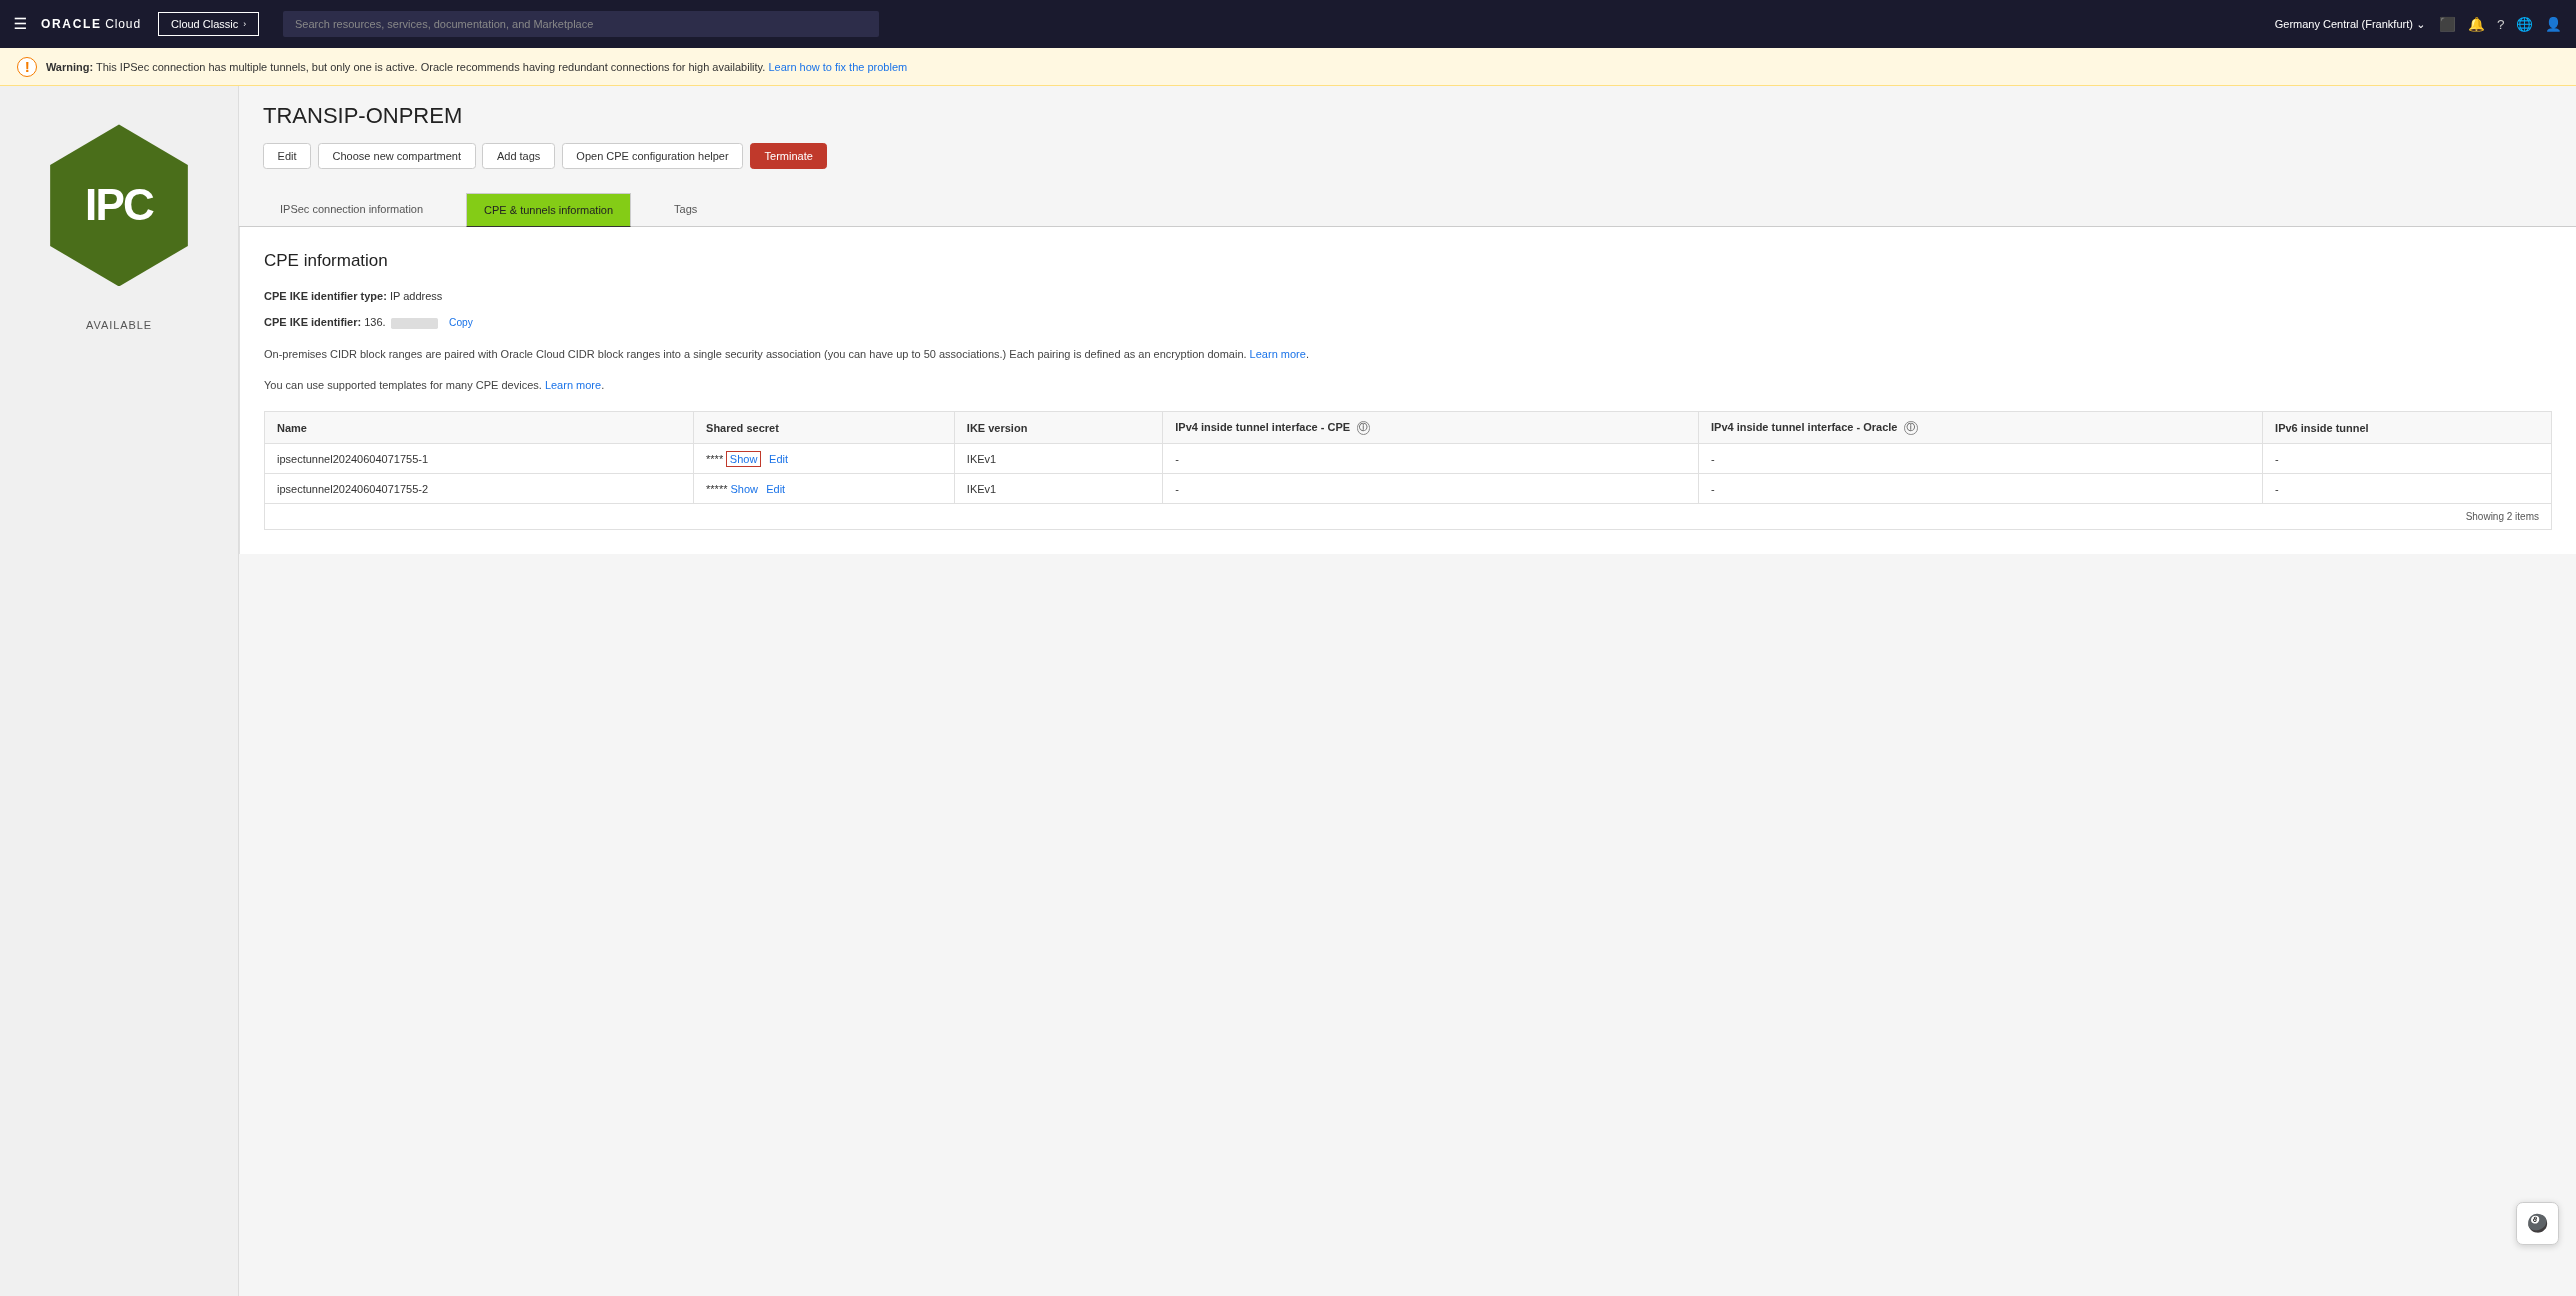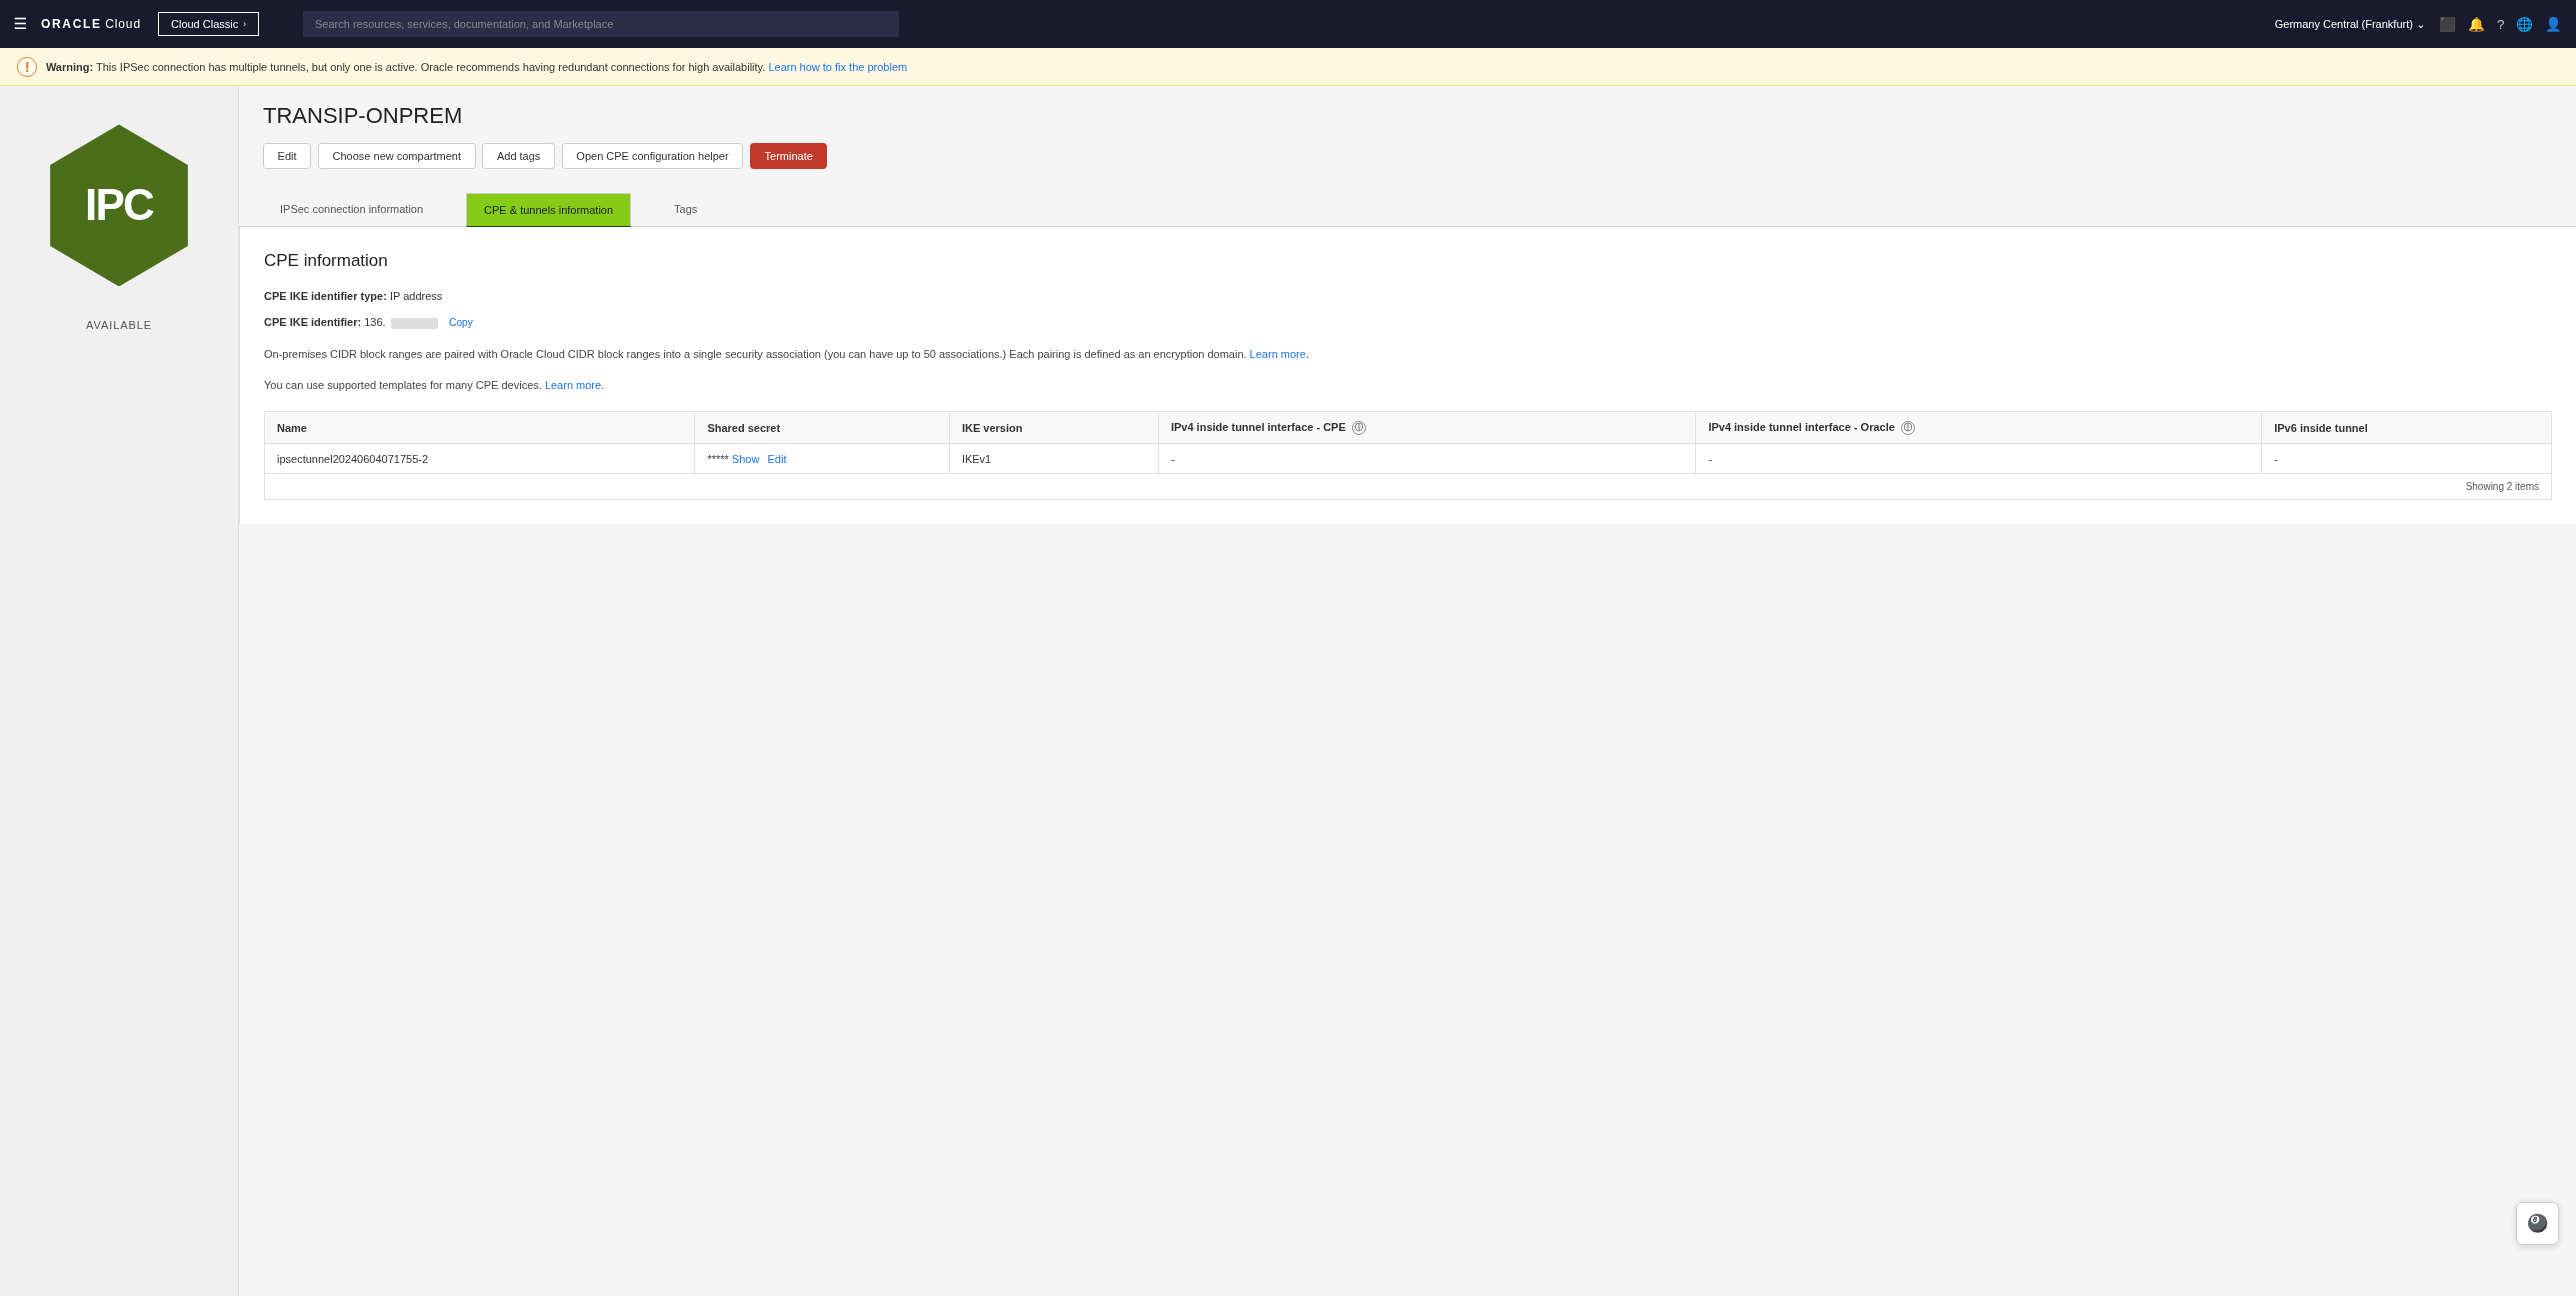--- a/index.html
+++ b/index.html
@@ -7,21 +7,21 @@
 
     
     .header { background: #1a1a2e; display: flex; align-items: center; height: 48px; padding: 0 13.6px; gap: 10.2px; position: relative; z-index: 100; }
     .header-hamburger { color: #fff; font-size: 15.3px; cursor: pointer; margin-right: 3.4px; }
     .oracle-logo { display: flex; align-items: center; gap: 3.4px; color: #fff; font-size: 13.6px; font-weight: 300; letter-spacing: 0.9px; }
     .oracle-logo .oracle-text { color: #fff; font-size: 12px; font-weight: 600; letter-spacing: 1.7px; }
     .oracle-logo .cloud-text { color: #fff; font-size: 12px; font-weight: 300; }
     .cloud-classic-btn { background: transparent; border: 0.9px solid #fff; color: #fff; padding: 5.1px 12px; border-radius: 0; cursor: pointer; font-size: 11px; display: flex; align-items: center; gap: 5.1px; margin-left: 6.8px; }
     .cloud-classic-btn .chevron { font-size: 8.5px; }
     .search-bar { flex: 1; max-width: 596px; margin: 0 13.6px; }
-    .search-bar input { width: 100%; padding: 6.8px 12px; border-radius: 2px; border: none; background: #2d2d4a; color: #ccc; font-size: 11px; outline: none; margin-left: 20px; }
+    .search-bar input { width: 100%; padding: 6.8px 12px; border-radius: 2px; border: none; background: #2d2d4a; color: #ccc; font-size: 11px; outline: none; }
     .search-bar input::placeholder { color: #888; }
     .header-right { display: flex; align-items: center; gap: 13.6px; margin-left: auto; color: #fff; justify-content: space-between; }
     .region-selector { display: flex; align-items: center; gap: 3.4px; cursor: pointer; font-size: 11px; color: #fff; }
     .header-icons { display: flex; align-items: center; gap: 12px; }
     .header-icon { color: #ccc; font-size: 13.6px; cursor: pointer; }
 
     
     .warning-banner { background: #fff8e1; border-bottom: 0.9px solid #ffe082; padding: 8.5px 17px; display: flex; align-items: center; gap: 8.5px; font-size: 11px; }
     .warning-icon { color: #f57c00; font-size: 15.3px; background: #fff; border: 1.7px solid #f57c00; border-radius: 50%; width: 20.4px; height: 20.4px; display: flex; align-items: center; justify-content: center; font-weight: bold; flex-shrink: 0; }
     .warning-text { color: #333; }
@@ -192,20 +192,32 @@
             </th>
             <th>
               <span>IPv4 inside tunnel interface - Oracle</span>
               <span class="info-icon">ⓘ</span>
             </th>
             <th>IPv6 inside tunnel</th>
           </tr>
         </thead>
         <tbody>
 
+          <tr>
+            <td>ipsectunnel20240604071755-1</td>
+            <td>
+              <span>**** </span>
+              <a class="show-link-highlighted" href="#">Show</a>
+              <a class="edit-link" href="#">Edit</a>
+            </td>
+            <td>IKEv1</td>
+            <td>-</td>
+            <td>-</td>
+            <td>-</td>
+          </tr>
 
           <tr>
             <td>ipsectunnel20240604071755-2</td>
             <td>
               <span>***** </span>
               <a class="show-link" href="#">Show</a>
               <a class="edit-link" href="#">Edit</a>
             </td>
             <td>IKEv1</td>
             <td>-</td>

